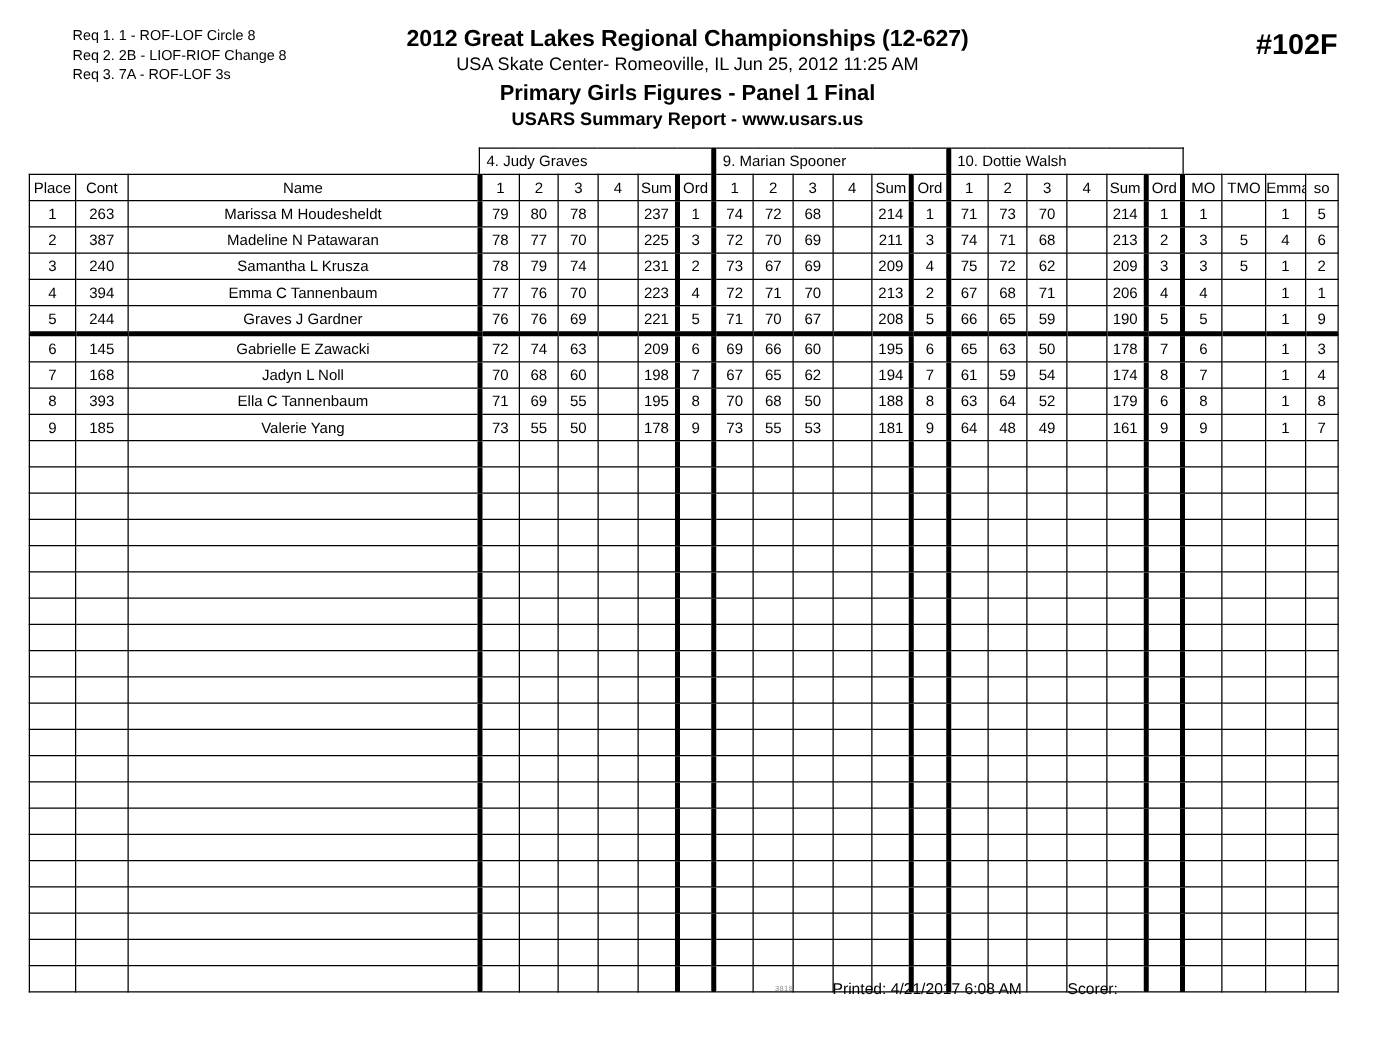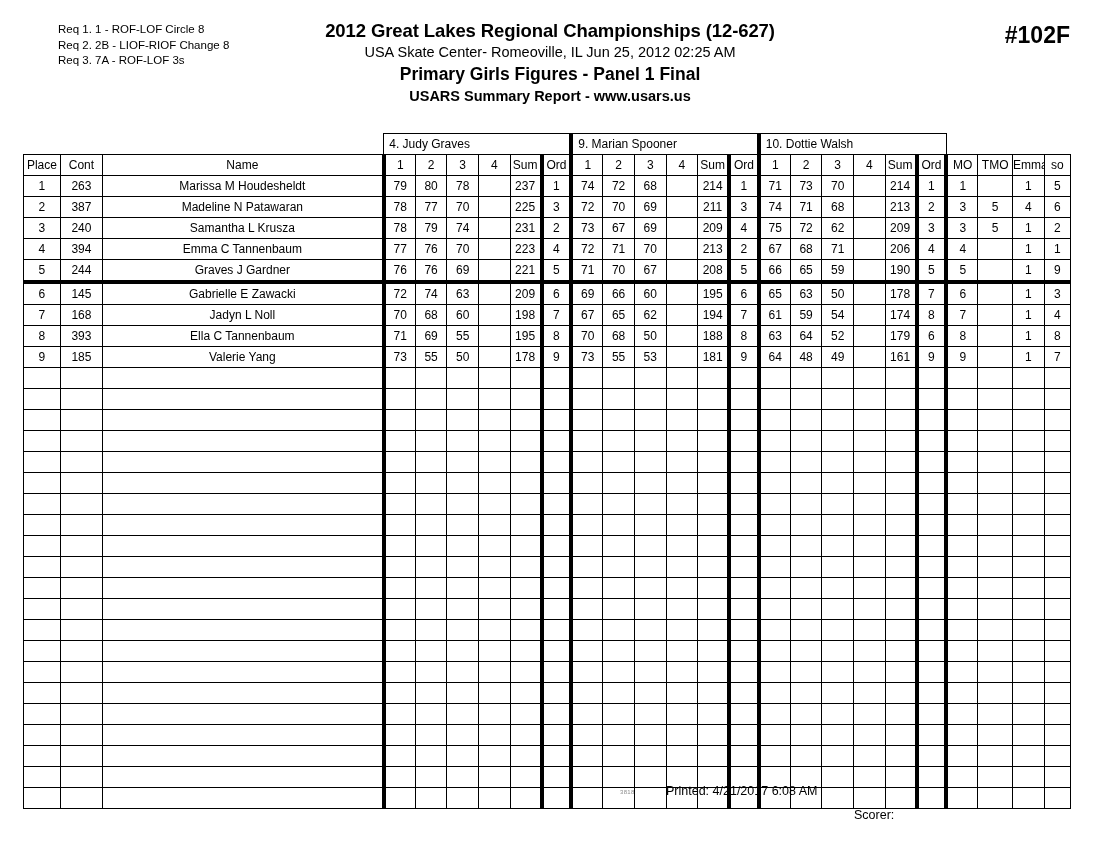--- a/index.html
+++ b/index.html
@@ -64,21 +64,21 @@
     right: 30px;
     top: 22px;
     font-size: 23px;
     font-weight: bold;
   }
 
   
   #sheet {
     position: absolute;
     left: 23px;
-    top: 133px;
+    top: 118px;
     width: 1048px;
     border-collapse: collapse;
     table-layout: fixed;
     font-size: 12px;
   }
   #sheet td, #sheet th {
     border: 1px solid #000;
     padding: 0;
     height: 20px;
     font-weight: normal;
@@ -135,35 +135,34 @@
     position: absolute;
     left: 666px;
     top: 2px;
     font-size: 12.5px;
   }
   #footer .scorer {
     position: absolute;
     left: 854px;
     top: 2px;
     font-size: 12.5px;
-    margin-top: 24px;
   }
 </style>
 </head>
 <body>
 
 <div id="req-block">
   <span class="req-line">Req  1.  1 - ROF-LOF Circle 8</span>
   <span class="req-line">Req  2.  2B - LIOF-RIOF Change 8</span>
   <span class="req-line">Req  3.  7A - ROF-LOF 3s</span>
 </div>
 
 <div id="title-block">
   <div class="t1">2012 Great Lakes Regional Championships (12-627)</div>
-  <div class="t2">USA Skate Center- Romeoville, IL  Jun 25, 2012  02:25 AM</div>
+  <div class="t2">USA Skate Center- Romeoville, IL  Jun 25, 2012  11:25 AM</div>
   <div class="t3">Primary  Girls Figures - Panel 1 Final</div>
   <div class="t4">USARS Summary Report - www.usars.us</div>
 </div>
 
 <div id="event-number">#102F</div>
 
 <table id="sheet">
   <colgroup>
     <col style="width:35px">
     <col style="width:40px">

